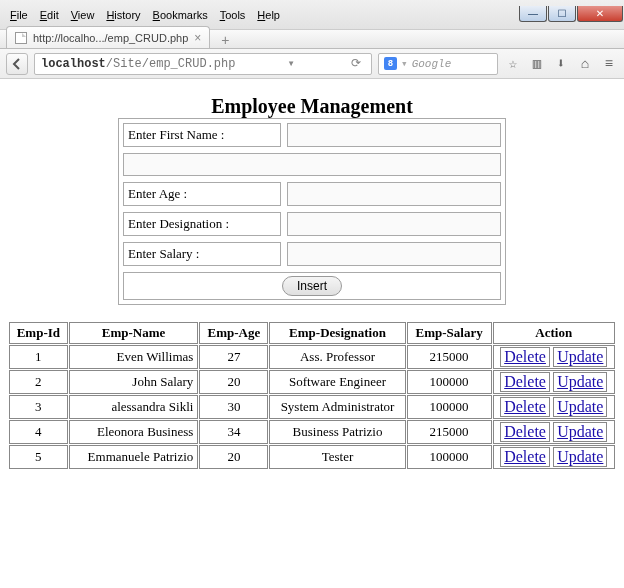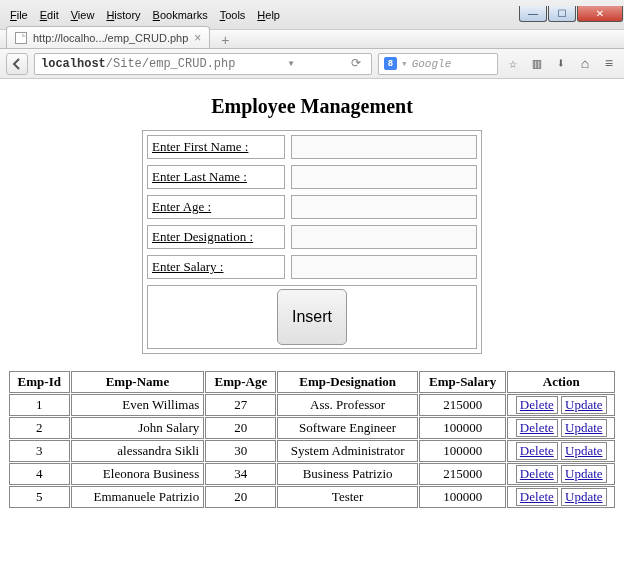--- a/index.html
+++ b/index.html
@@ -112,28 +112,26 @@
 
 .page {
   background:#fff;
   padding: 16px 8px 8px 8px;
   font-family: "Times New Roman", serif;
 }
 .page h2 {
   text-align: center;
   font-size: 20px;
   font-weight: bold;
-  margin-bottom: 12px;
 }
 .formbox {
-  width: 340px;
+  width: 388px;
   margin: 0 auto 8px auto;
   border: 1px solid #aaa;
   padding: 4px;
-  text-decoration: underline;
 }
 .formrow {
   display:flex; gap:6px; margin-bottom:6px;
 }
 .formrow label{
   border:1px solid #aaa;
   width: 158px;
   padding: 3px 4px;
   font-size: 13px;
 }
@@ -143,25 +141,25 @@
   padding:3px 4px;
   font-size:13px;
   background:#fafafa;
 }
 .submitrow{
   border:1px solid #aaa;
   padding:3px;
   text-align:center;
 }
 .submitrow button{
-  font-size:16px;
+  font-size:12px;
   border:1px solid #999;
   background:linear-gradient(to bottom,#f5f5f5,#e0e0e0);
-  padding:18px 14px;
-  border-radius:5px;
+  padding:2px 14px;
+  border-radius:10px;
   cursor:pointer;
 }
 
 .data {
   width: 100%;
   border-collapse: separate;
   border-spacing: 1px;
   font-size: 13px;
   margin-top: 16px;
 }
@@ -173,21 +171,21 @@
 .data th{ font-weight:bold; text-align:center;}
 .data td.center{text-align:center;}
 .data td.name{text-align:right; padding-left:6px;}
 .data td.action{text-align:center; padding:1px;}
 .action a{
   display:inline-block;
   border:1px solid #888;
   padding:0 3px;
   color:#1a0dab;
   text-decoration:underline;
-  font-size:13px;
+  font-size:16px;
   margin:0 0px;
 }
 </style>
 </head>
 <body>
 
 <div class="titlebar">
   <div id="menuhost" style="display:flex;">
       <div class="menuitem"><span>F</span>ile</div>
       <div class="menuitem"><span>E</span>dit</div>
@@ -239,21 +237,20 @@
 
 <div class="page">
   <h2>Employee Management</h2>
 
   <div class="formbox">
     <div class="formrow">
       <label>Enter First Name :</label>
       <input type="text" style="">
     </div>
     <div class="formrow">
-      <label>Enter Last Name :</label>
       <input type="text" style="">
     </div>
     <div class="formrow">
       <label>Enter Age :</label>
       <input type="text" style="">
     </div>
     <div class="formrow">
       <label>Enter Designation :</label>
       <input type="text" style="">
     </div>

